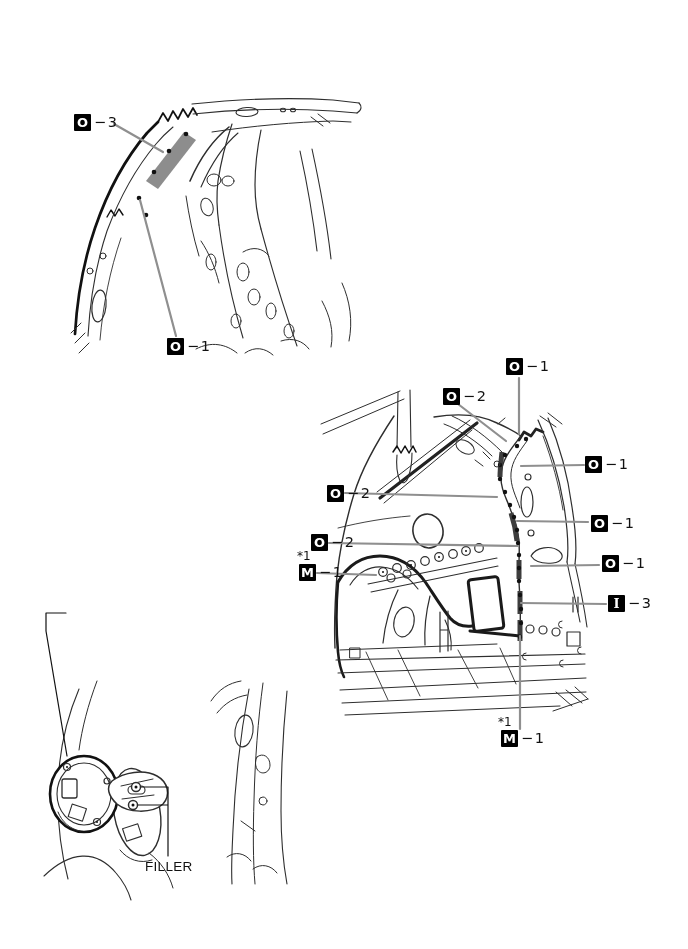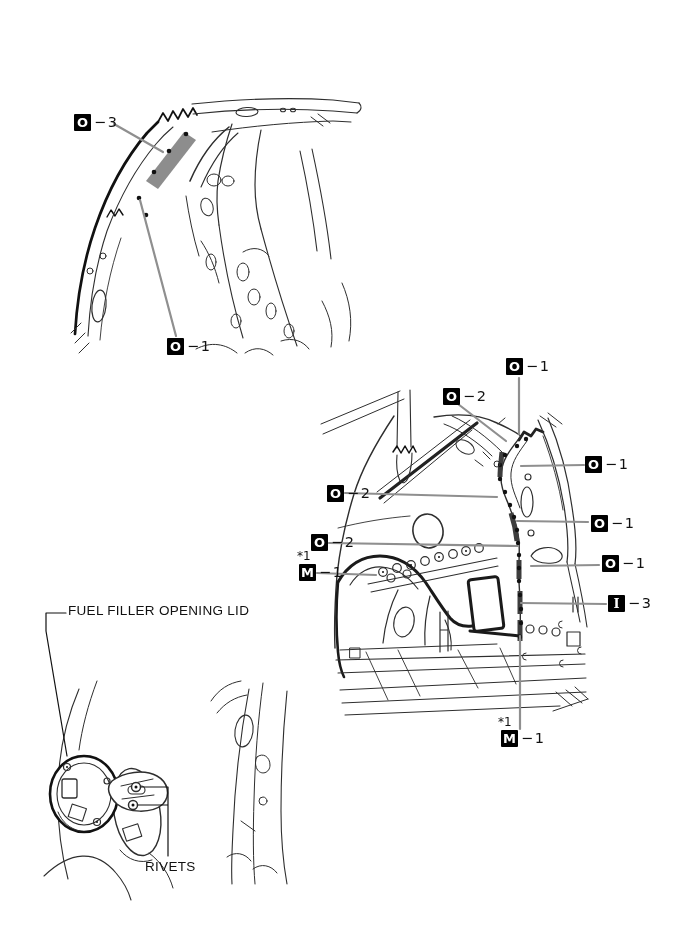--- a/index.html
+++ b/index.html
@@ -351,16 +351,15 @@
 <div class="callout" style="left:608px;top:595px">
   <span class="badge serif">I</span>
   <span class="suffix">−3</span>
 </div>
 <div class="note" style="left:498px;top:715px">*1</div>
 <div class="callout" style="left:501px;top:730px">
   <span class="badge">M</span>
   <span class="suffix">−1</span>
 </div>
 
-<div class="text-label" style="left:68px;top:603px">FUEL FILLER OPENING LID</div>
-<div class="text-label" style="left:145px;top:859px">RIVETS</div>
+<div class="text-label" style="left:145px;top:859px">FILLER</div>
 
 </div>
 
 </body></html>

